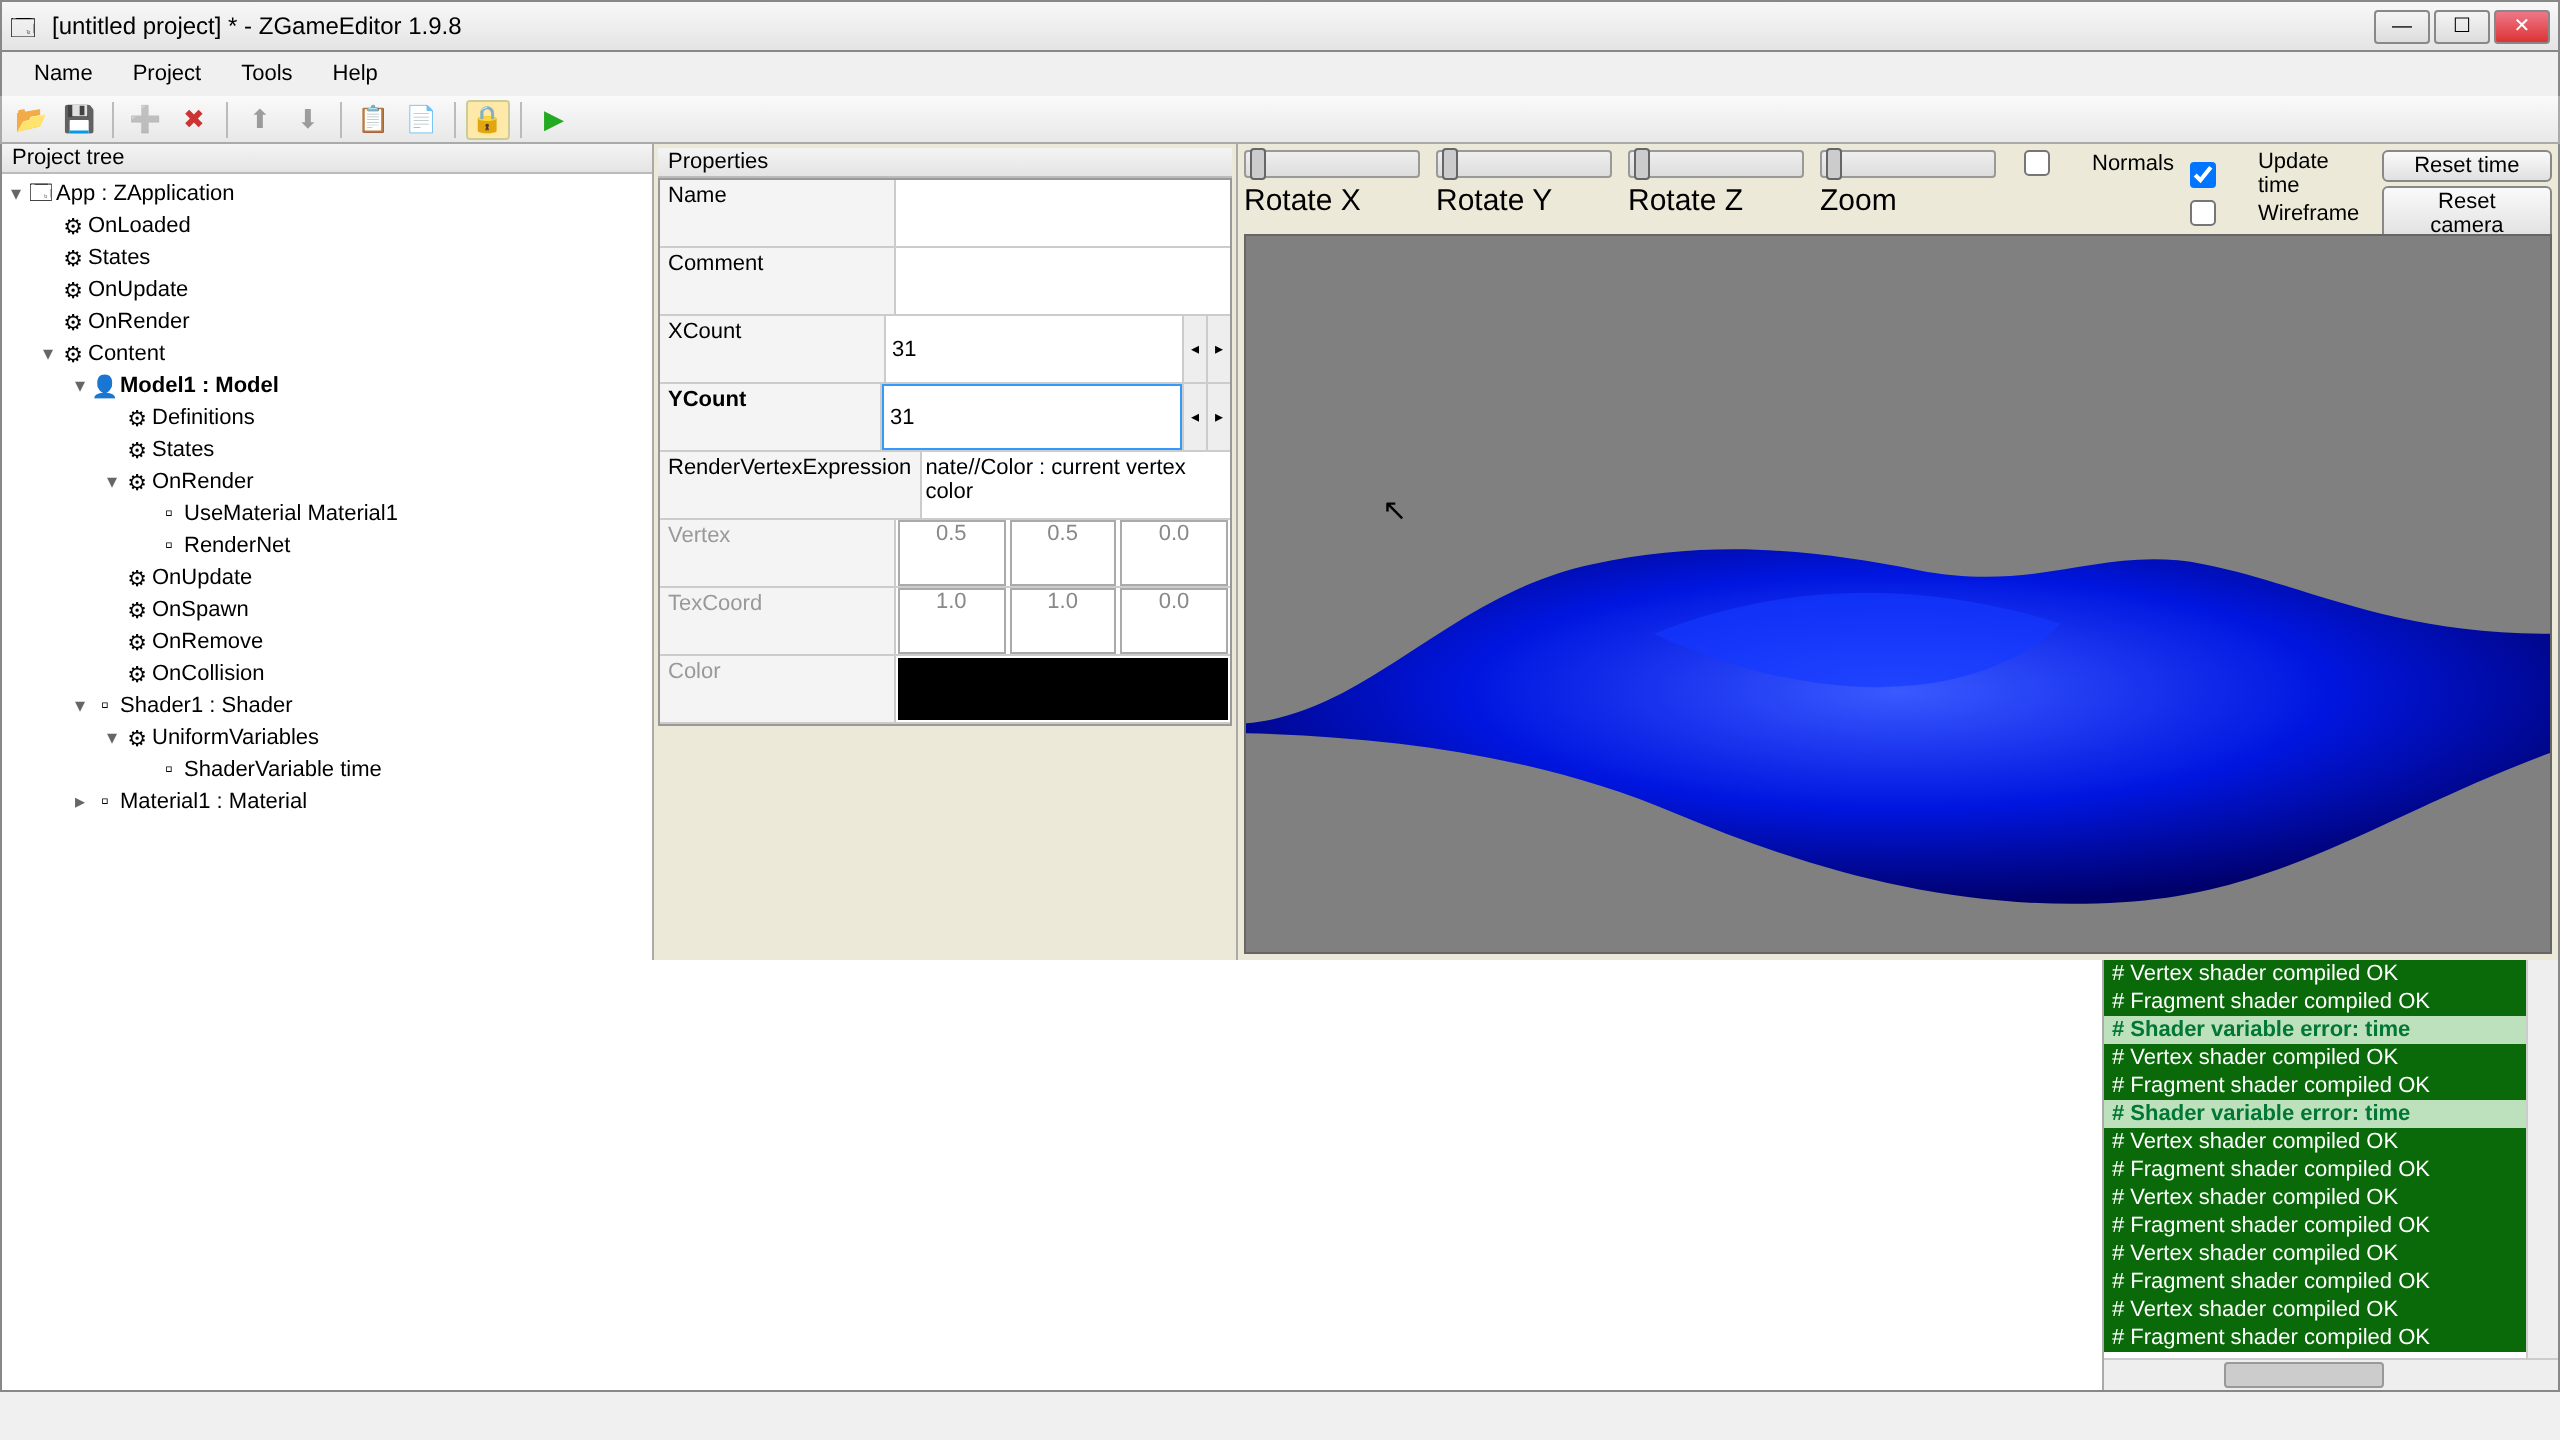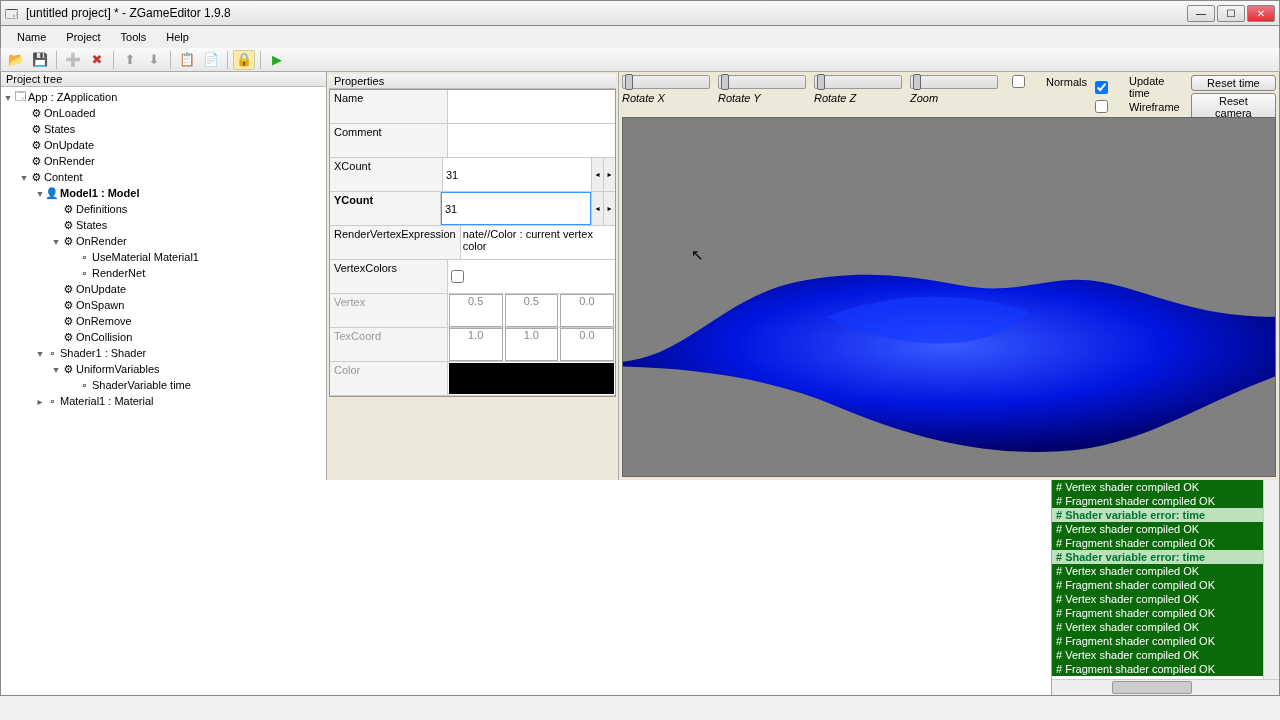--- a/index.html
+++ b/index.html
@@ -49,21 +49,21 @@
 .cell { flex:1; border:1px solid #aaa; margin:0 1px; padding:0 18px; font-size:11px; background:#fff; color:#888; }
 .color-swatch { flex:1; background:#000; margin:1px; }
 .checkbox { margin:2px 3px; }
 
 
 .right-pane { flex:1; background:#ece9d8; padding:3px; display:flex; flex-direction:column; }
 .view3d-toolbar { display:flex; align-items:flex-start; gap:8px; height:38px; }
 .slider-group { display:flex; flex-direction:column; align-items:flex-start; width:90px; }
 .slider { width:88px; height:14px; background:linear-gradient(#eee,#ddd); border:1px solid #999; border-radius:2px; position:relative; }
 .thumb { position:absolute; left:2px; top:-2px; width:8px; height:16px; background:#ccc; border:1px solid #666; border-radius:2px; }
-.slider-label { font-size:11px; margin-top:3px;font-style:italic; }
+.slider-label { font-size:15px; margin-top:3px; }
 .chkcol { display:flex; flex-direction:column; gap:1px; font-size:11px; }
 .chkrow { display:flex; align-items:center; gap:21px; }
 .btncol { display:flex; flex-direction:column; gap:2px; }
 .view3d-btn { border:1px solid #888; background:linear-gradient(#fafafa,#e0e0e0); border-radius:3px; padding:1px 10px; font-size:11px; cursor:pointer; }
 
 .viewport { flex:1; background:#808080; border:1px solid #666; margin-top:4px; position:relative; overflow:hidden; }
 .cursor-arrow { position:absolute; left:68px; top:128px; font-size:15px; color:#000; pointer-events:none; }
 
 
 .bottom { display:flex; height:216px; border:1px solid #888; border-top:none; }
@@ -276,26 +276,20 @@
             <input class="prop-input sel" value="31" style="">
             <div class="spin">
               <div class="spinbtn">◂</div>
               <div class="spinbtn">▸</div>
             </div>
           </div>
         </div>
       <div class="prop-row">
           <div class="prop-label" style="width:auto;min-width:118px;overflow:hidden;">RenderVertexExpression</div>
           <div class="prop-value" style="padding:2px 2px;">nate//Color : current vertex color</div>
-        </div>
-      <div class="prop-row">
-          <div class="prop-label">VertexColors</div>
-          <div class="prop-value">
-            <input type="checkbox" class="checkbox" style="">
-          </div>
         </div>
       <div class="prop-row">
           <div class="prop-label disabled">Vertex</div>
           <div class="prop-multi">
             <div class="cell">0.5</div>
             <div class="cell">0.5</div>
             <div class="cell">0.0</div>
           </div>
         </div>
       <div class="prop-row">

